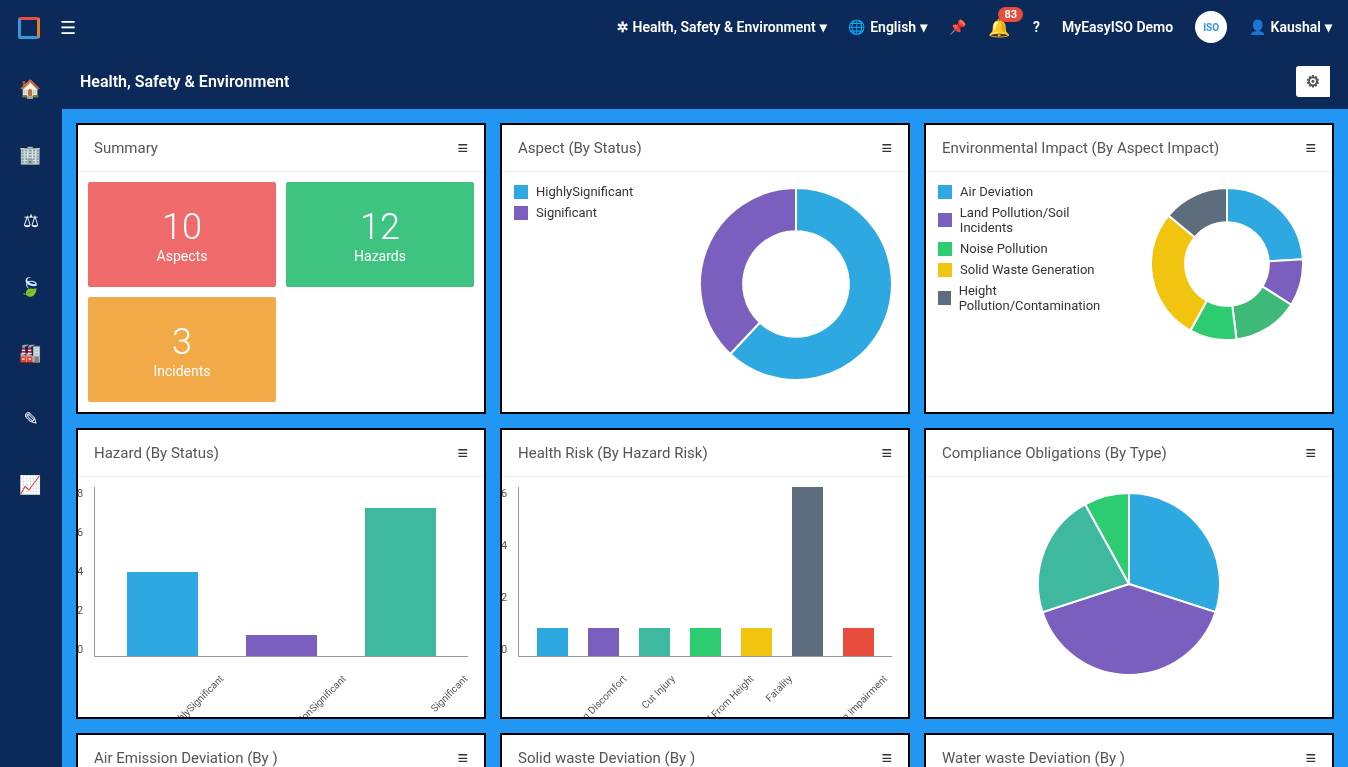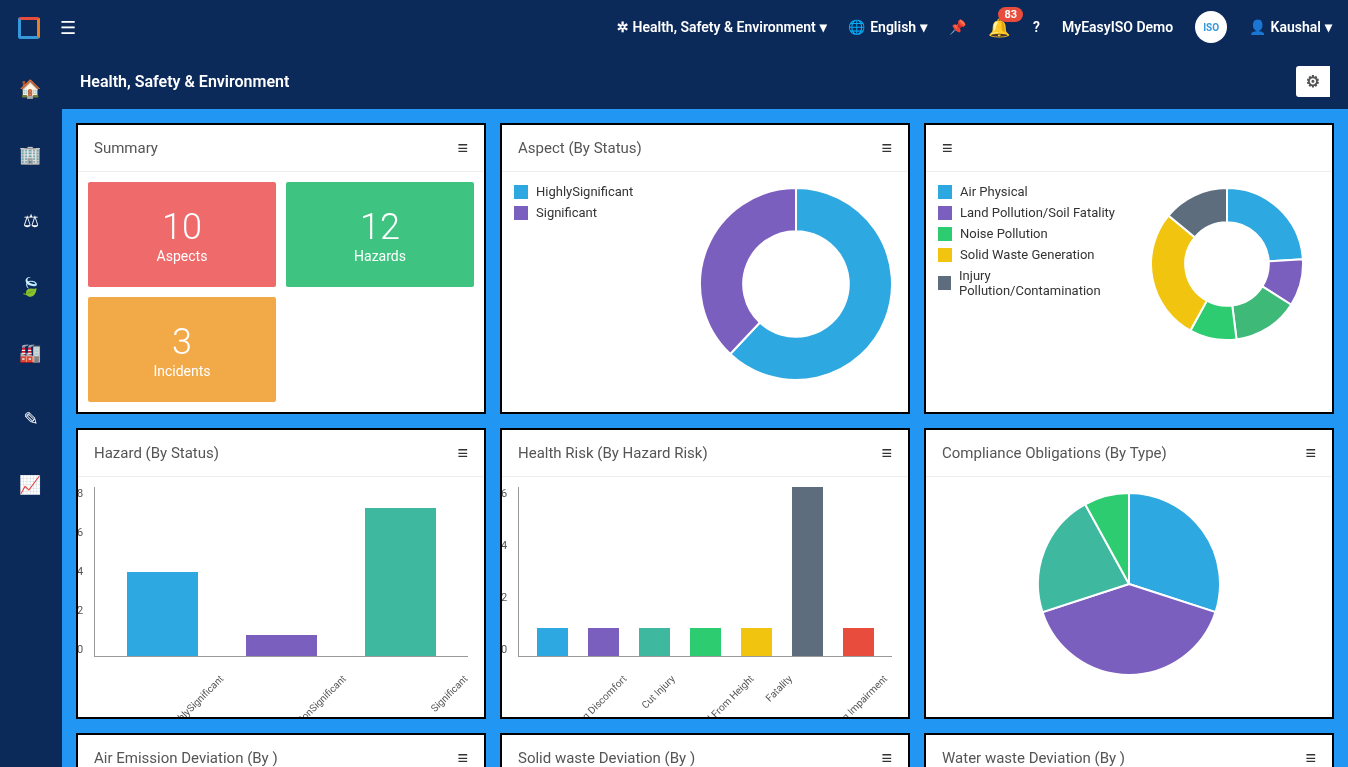--- a/index.html
+++ b/index.html
@@ -153,44 +153,45 @@
                 <path d="M100 4 A96 96 0 1 1 34.28347783084588 169.9809882324555 L63.85591280696523 138.48954352785051 A52.800000000000004 52.800000000000004 0 1 0 100 47.199999999999996 Z" fill="#2DA8E0" stroke="#fff" stroke-width="2"></path>
                 <path d="M34.28347783084588 169.9809882324555 A96 96 0 0 1 99.99999999999999 4 L99.99999999999999 47.199999999999996 A52.800000000000004 52.800000000000004 0 0 0 63.85591280696523 138.48954352785051 Z" fill="#7B5FBF" stroke="#fff" stroke-width="2"></path>
               </svg>
             </div>
         </div>
       </div>
     </div>
 
     <div class="panel">
       <div class="panel-header">
+        <span class="panel-title">Environmental Impact (By Aspect Impact)</span>
         <span class="hamburger">≡</span>
       </div>
       <div class="panel-body">
         <div class="donut-wrap">
           <div class="legend" id="legend-env">
               <div class="legend-item">
                 <span class="legend-swatch" style="background:#2DA8E0"></span>
-                <span>Air Physical</span>
+                <span>Air Deviation</span>
               </div>
               <div class="legend-item">
                 <span class="legend-swatch" style="background:#7B5FBF"></span>
-                <span>Land Pollution/Soil Fatality</span>
+                <span>Land Pollution/Soil Incidents</span>
               </div>
               <div class="legend-item">
                 <span class="legend-swatch" style="background:#2ECC71"></span>
                 <span>Noise Pollution</span>
               </div>
               <div class="legend-item">
                 <span class="legend-swatch" style="background:#F1C40F"></span>
                 <span>Solid Waste Generation</span>
               </div>
               <div class="legend-item">
                 <span class="legend-swatch" style="background:#5D6D7E"></span>
-                <span>Injury Pollution/Contamination</span>
+                <span>Height Pollution/Contamination</span>
               </div>
             </div>
           <div class="chart-area">
               <svg class="donut-svg-sm" id="chart-env">
                 <path d="M80 4 A76 76 0 0 1 155.85003136054866 75.22792051577218 L121.71751724830176 77.37535628367469 A41.800000000000004 41.800000000000004 0 0 0 80 38.199999999999996 Z" fill="#2DA8E0" stroke="#fff" stroke-width="2"></path>
                 <path d="M155.85003136054866 75.22792051577218 A76 76 0 0 1 144.16892233815315 120.72283641840374 L115.29290728598423 102.39756003012207 A41.800000000000004 41.800000000000004 0 0 0 121.71751724830176 77.37535628367469 Z" fill="#7B5FBF" stroke="#fff" stroke-width="2"></path>
                 <path d="M144.16892233815315 120.72283641840374 A76 76 0 0 1 89.52532575088712 155.40071729990032 L85.23892916298792 121.47039451494518 A41.800000000000004 41.800000000000004 0 0 0 115.29290728598423 102.39756003012207 Z" fill="#3EB978" stroke="#fff" stroke-width="2"></path>
                 <path d="M89.52532575088712 155.40071729990032 A76 76 0 0 1 43.386720768269655 146.59930768333362 L59.86269642254831 116.62961922583351 A41.800000000000004 41.800000000000004 0 0 0 85.23892916298792 121.47039451494518 Z" fill="#2ECC71" stroke="#fff" stroke-width="2"></path>
                 <path d="M43.386720768269655 146.59930768333362 A76 76 0 0 1 21.440993549040016 31.55577677909959 L47.79254645197201 53.355677228504774 A41.800000000000004 41.800000000000004 0 0 0 59.86269642254831 116.62961922583351 Z" fill="#F1C40F" stroke="#fff" stroke-width="2"></path>
                 <path d="M21.440993549040016 31.55577677909959 A76 76 0 0 1 79.99999999999999 4 L79.99999999999999 38.199999999999996 A41.800000000000004 41.800000000000004 0 0 0 47.79254645197201 53.355677228504774 Z" fill="#5D6D7E" stroke="#fff" stroke-width="2"></path>

